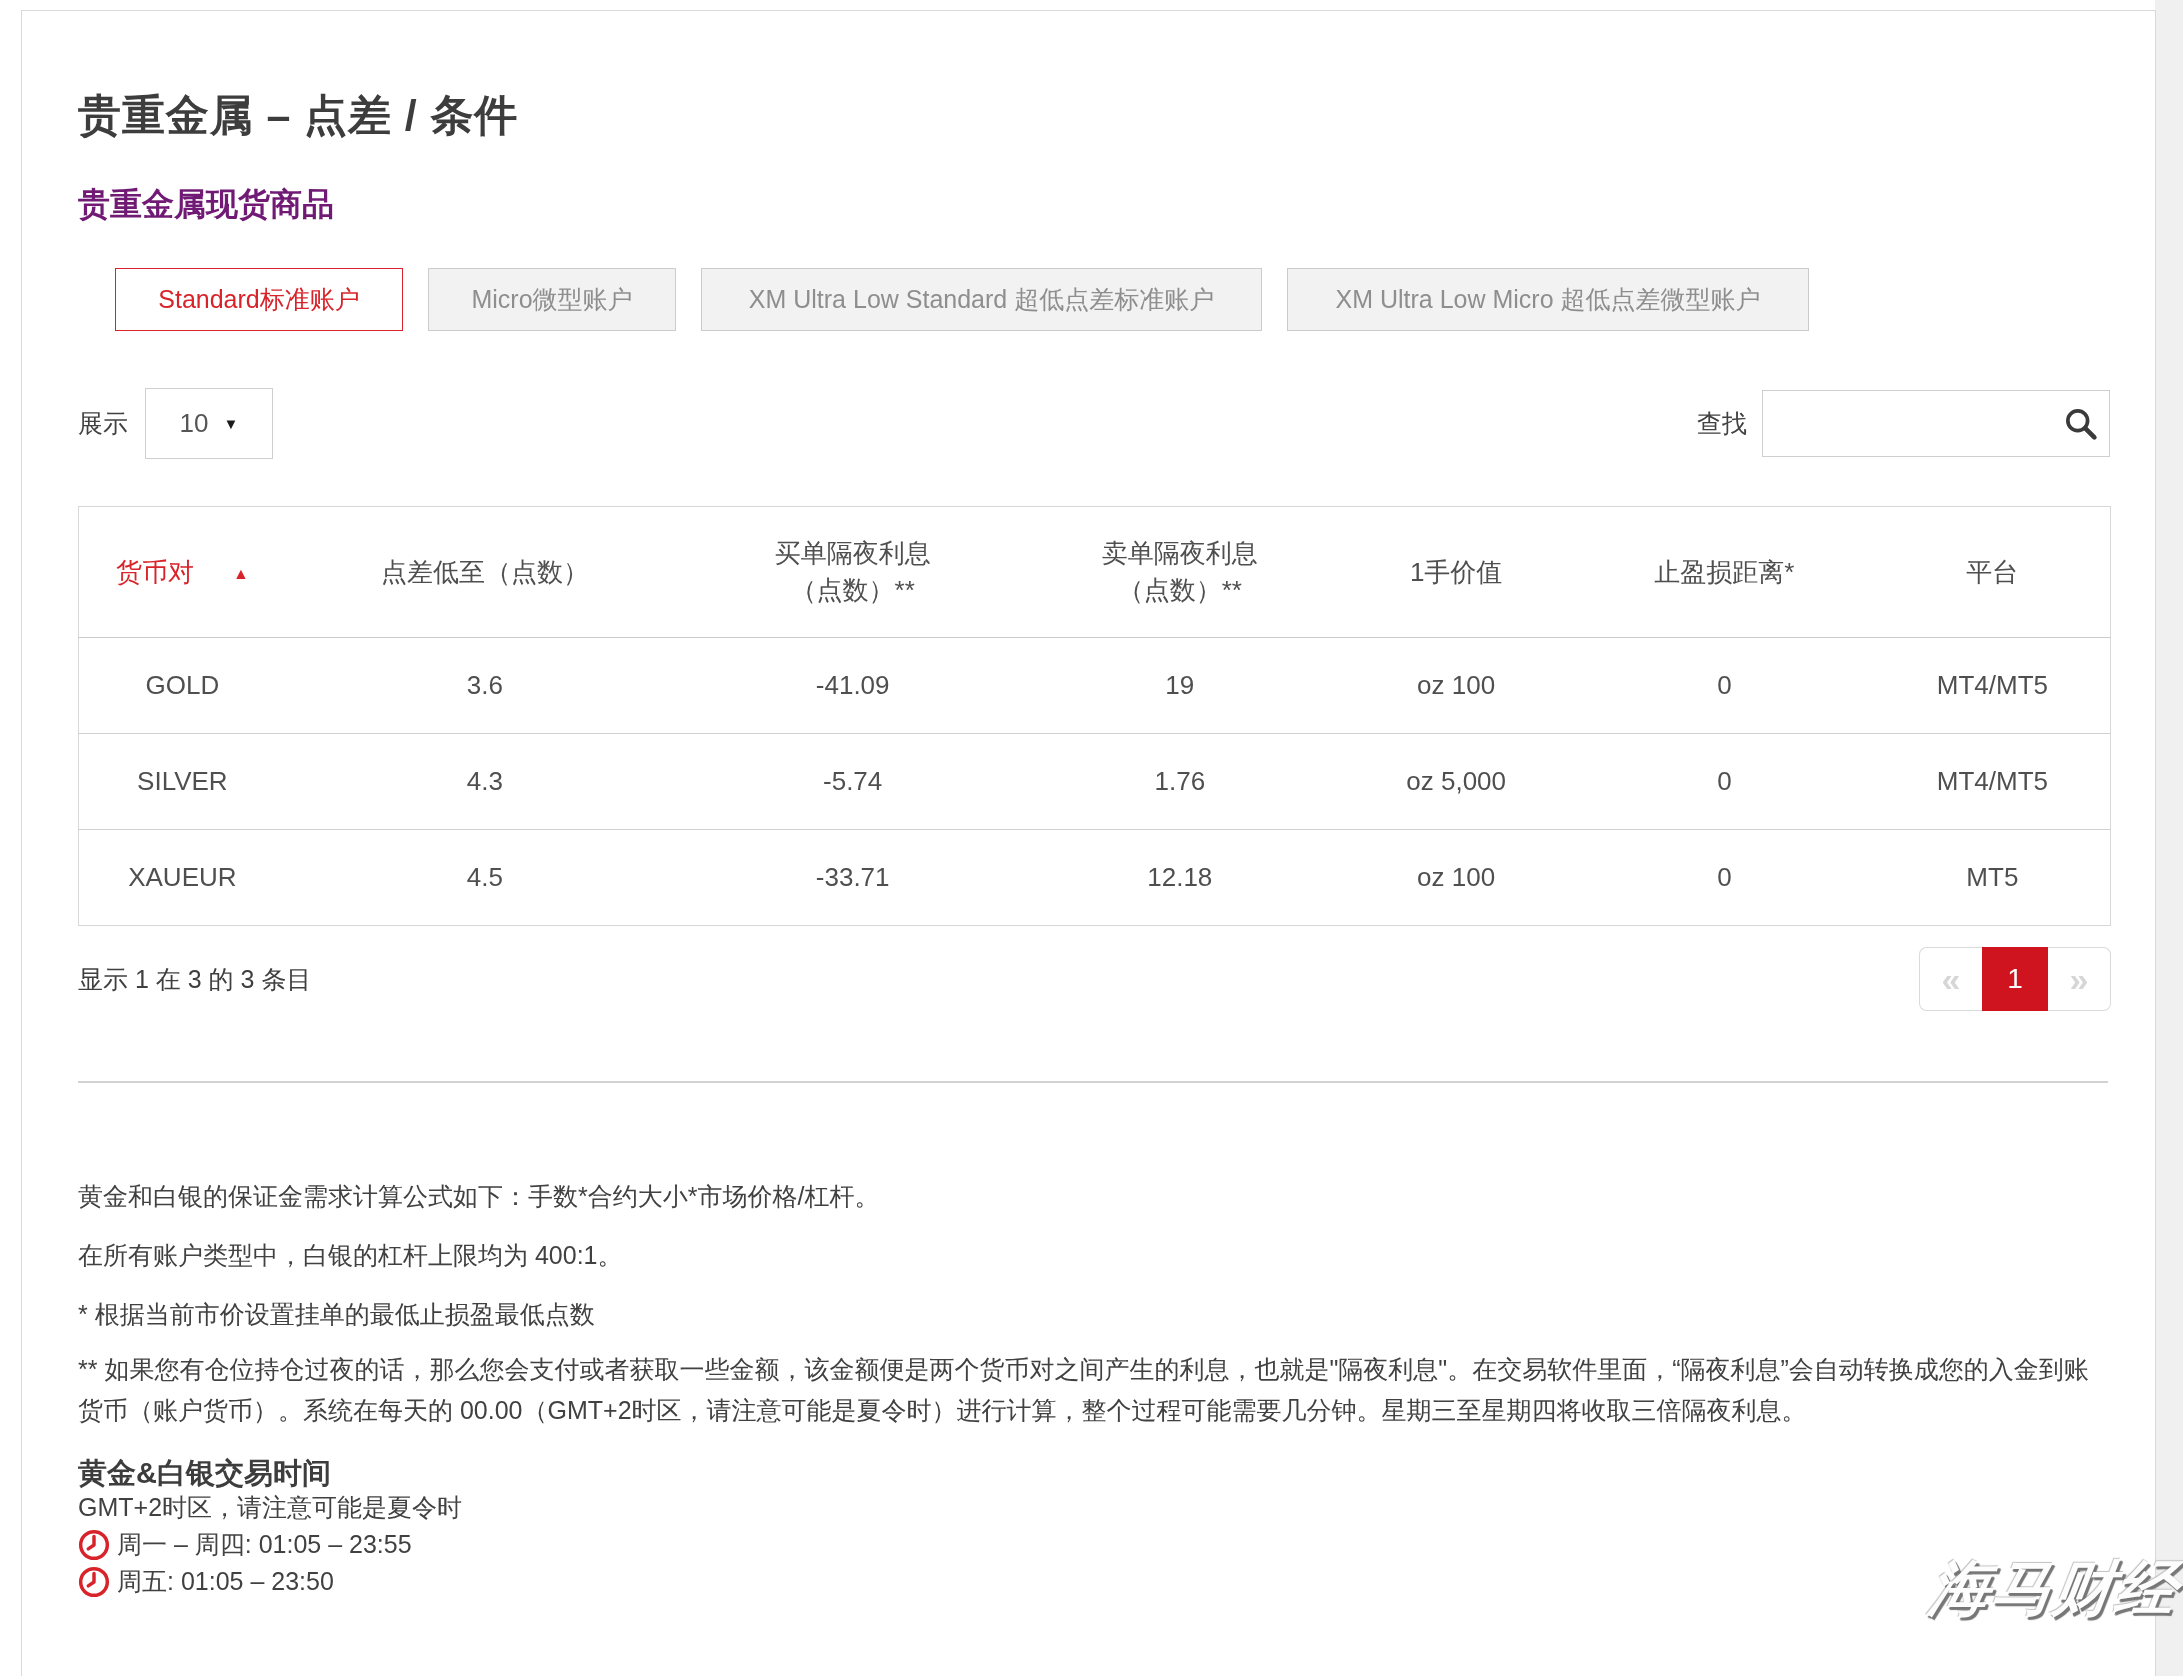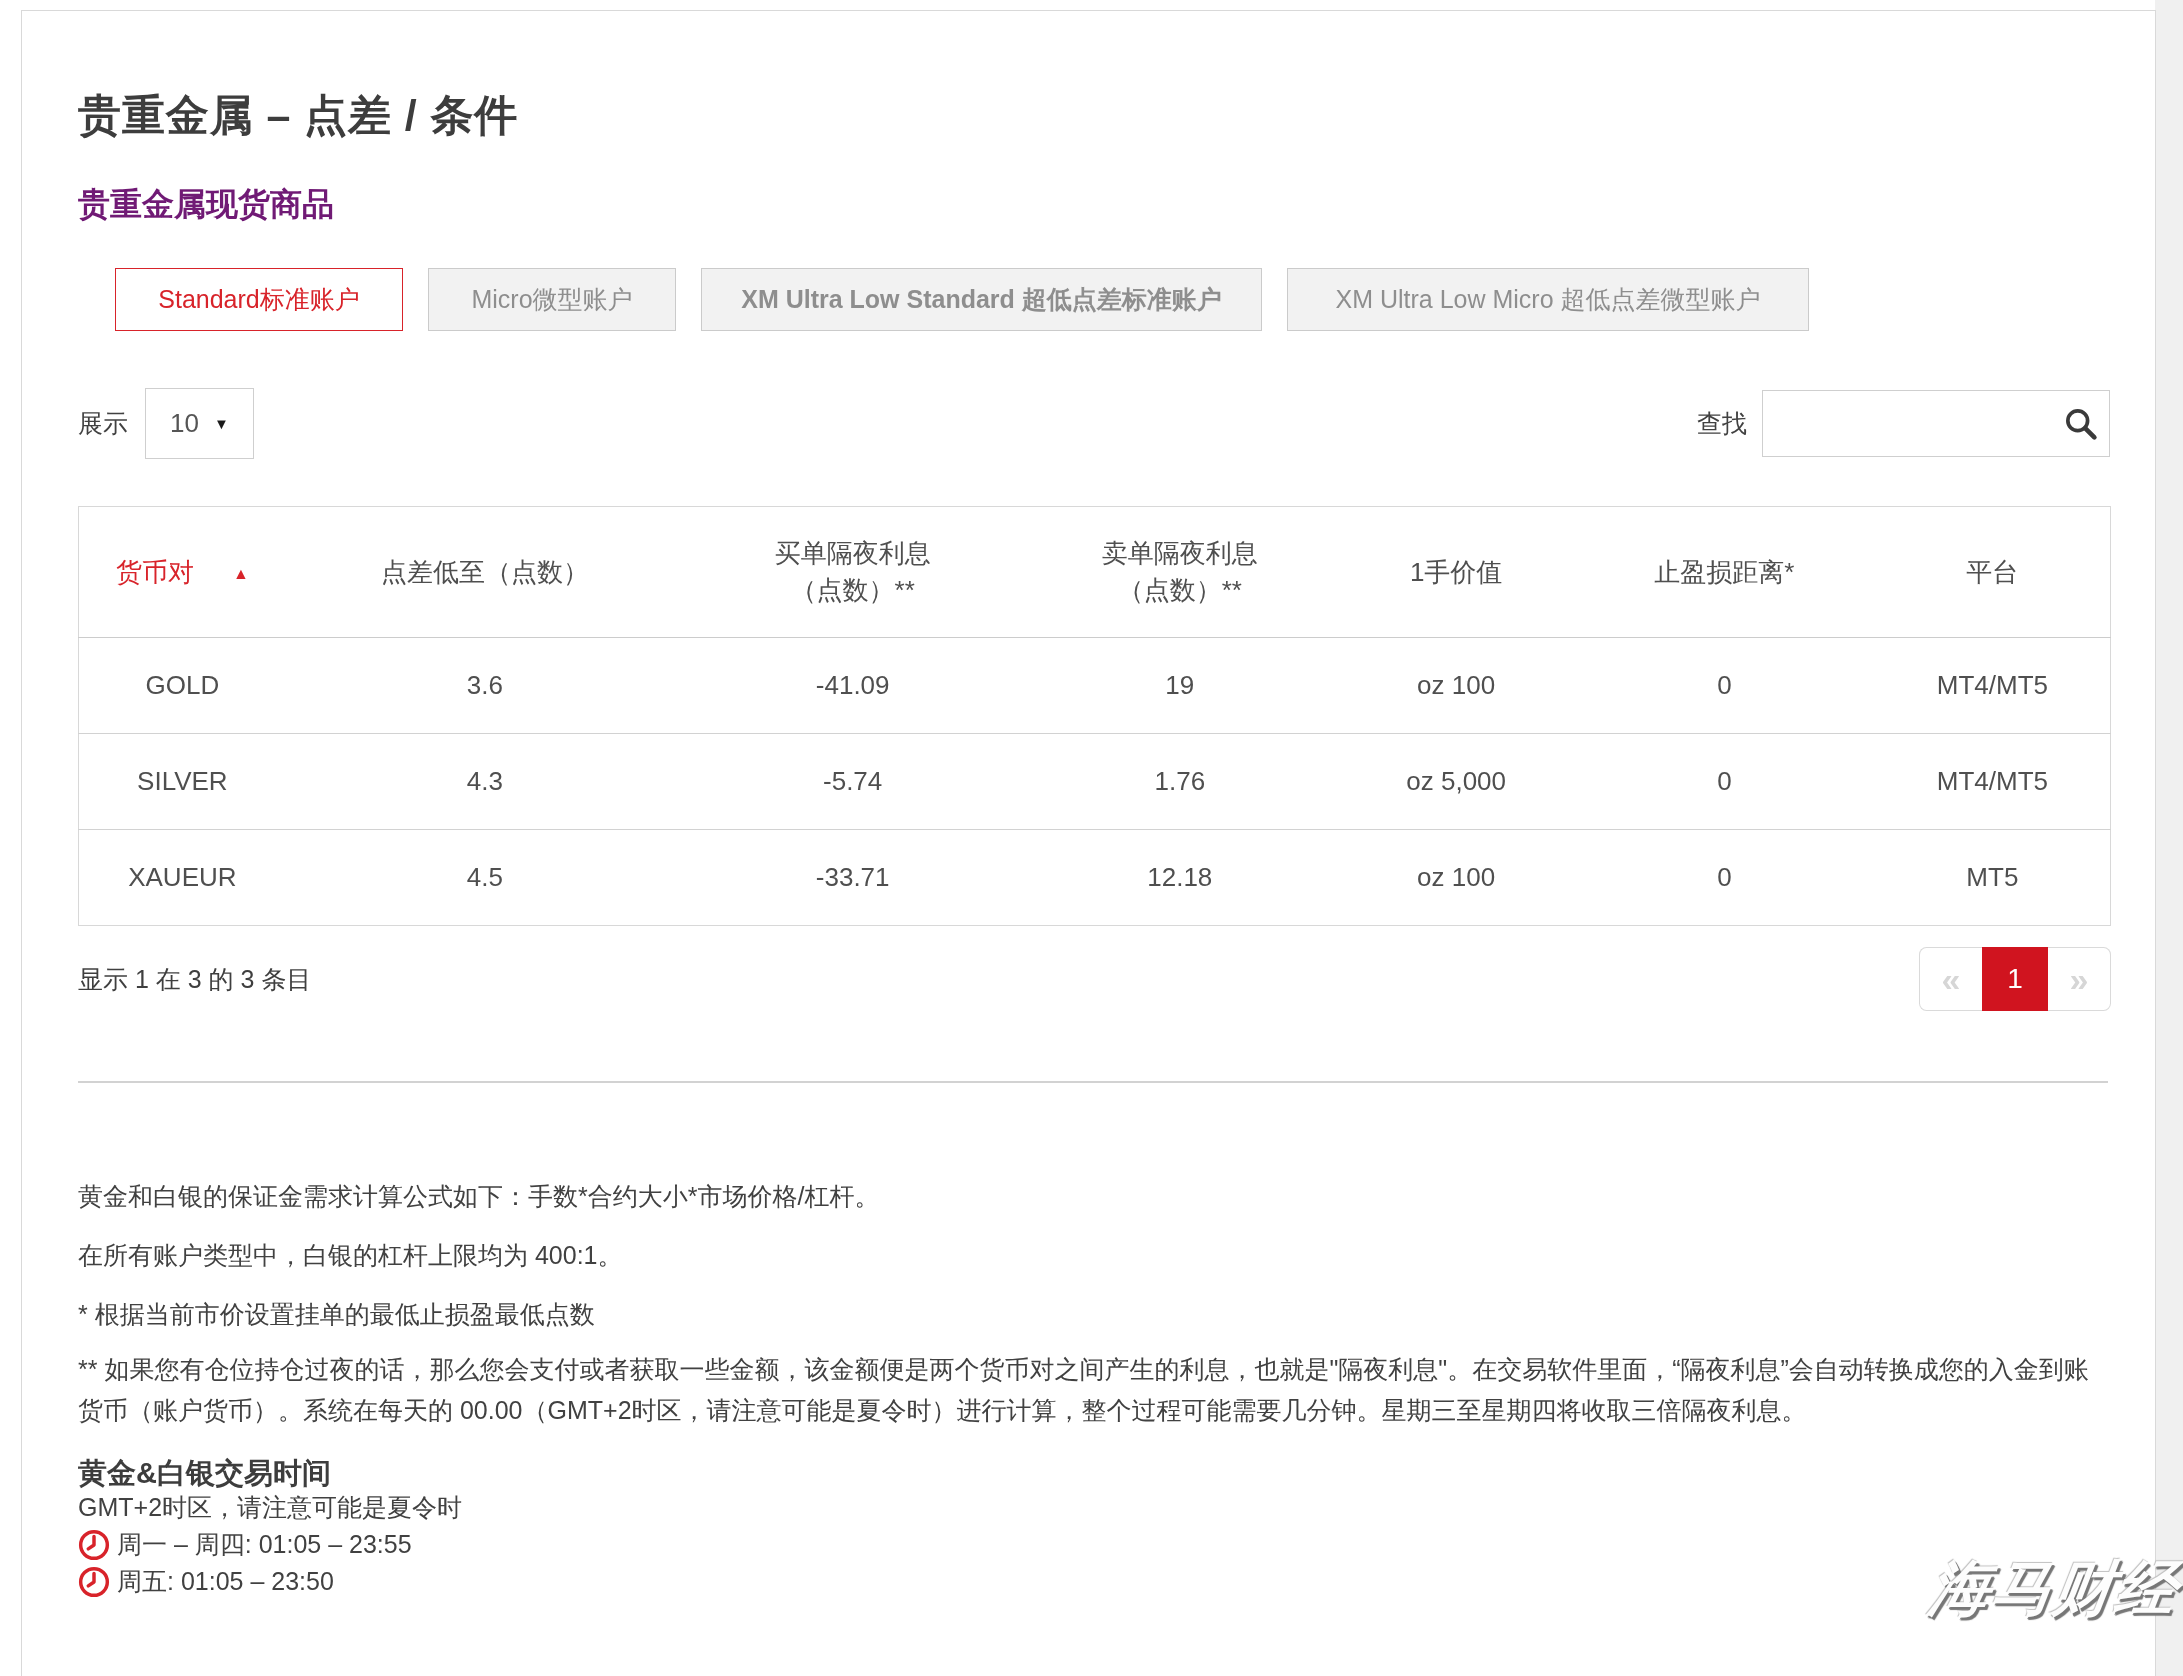--- a/index.html
+++ b/index.html
@@ -14,26 +14,26 @@
   .page-title{position:absolute;left:78px;top:60px;font-size:43px;line-height:52px;
     font-weight:bold;color:#3d3d3d;letter-spacing:0.9px;}
   .page-subtitle{position:absolute;left:78px;top:157px;font-size:32px;line-height:41px;
     font-weight:bold;color:#701a75;}
 
   
   .tabs{position:absolute;left:75px;top:268px;display:flex;gap:25px;padding-left:40px;}
   .tab{height:63px;display:flex;align-items:center;justify-content:center;
     font-size:25px;background:#f2f2f2;border:1.9px solid #cbcbcb;color:#8e8e8e;cursor:pointer;}
   .tab.active{background:#fff;border:1.9px solid #d8232a;color:#d8232a;}
-  .tab.t1{width:288px;}.tab.t2{width:248px;}.tab.t3{width:561px;font-weight:bold;}.tab.t4{width:522px;}
+  .tab.t1{width:288px;}.tab.t2{width:248px;}.tab.t3{width:561px;}.tab.t4{width:522px;}
 
   
   .show-wrap{position:absolute;left:78px;top:388px;height:71px;display:flex;align-items:center;gap:17px;}
   .ctl-label{font-size:25px;color:#414141;}
-  .select-box{width:109px;height:71px;border:1.9px solid #cfcfcf;background:#fff;display:flex;
+  .select-box{width:128px;height:71px;border:1.9px solid #cfcfcf;background:#fff;display:flex;
     align-items:center;justify-content:center;gap:15px;cursor:pointer;}
   .select-value{font-size:26px;color:#555;}
   .select-caret{font-size:15px;color:#1a1a1a;}
   .search-wrap{position:absolute;right:73px;top:388px;height:71px;display:flex;align-items:center;gap:15px;}
   .search-box{position:relative;width:348px;height:67px;}
   .search-input{width:348px;height:67px;border:1.9px solid #cfcfcf;background:#fff;outline:none;
     font-size:26px;padding:0 56px 0 15px;color:#333;}
   .search-icon{position:absolute;right:11.2px;top:15px;width:37px;height:37px;cursor:pointer;}
 
   

